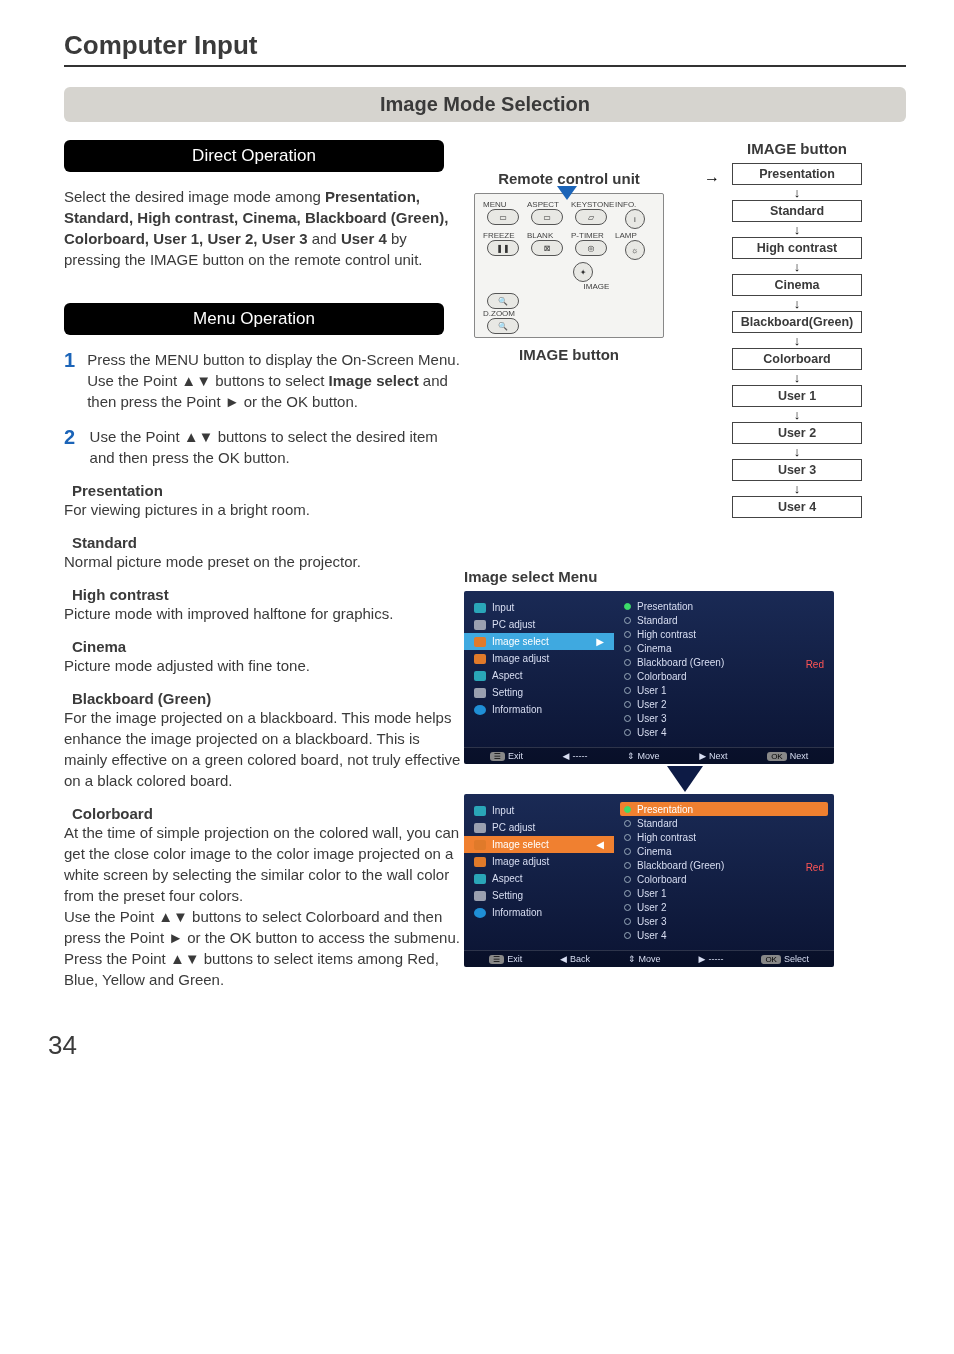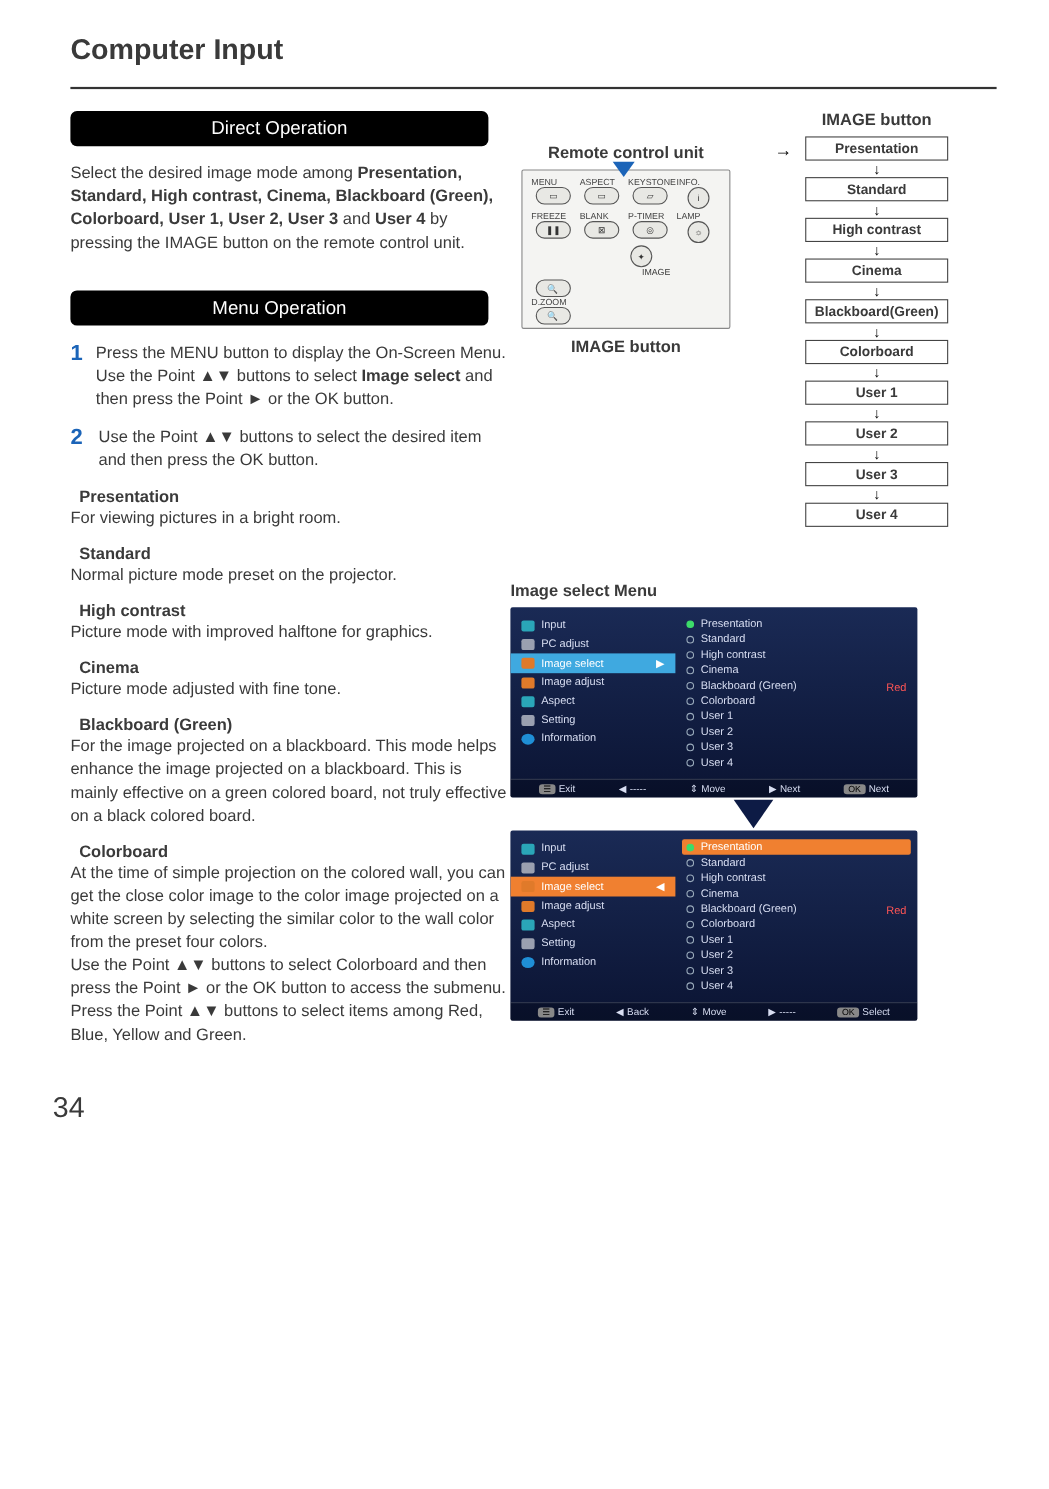--- a/index.html
+++ b/index.html
@@ -10,21 +10,21 @@
     color: #3a3a3a;
     width: 954px;
   }
   .page {
     padding: 30px 48px 20px 64px;
   }
   .chapter-title {
     font-size: 26px;
     font-weight: bold;
     border-bottom: 2px solid #333;
-    padding-bottom: 18px;
+    padding-bottom: 4px;
     margin-bottom: 20px;
   }
   .section-bar {
     background: #d6d4cf;
     border-radius: 6px;
     padding: 6px 0;
     text-align: center;
     font-size: 20px;
     font-weight: bold;
     margin-bottom: 18px;
@@ -132,20 +132,21 @@
   .page-num { font-size:26px; margin-top:26px; margin-left:-16px; }
   .glyph { font-size:8px; color:#333;}
 </style>
 </head>
 <body>
 
 <div class="page">
 
   <div class="chapter-title">Computer Input</div>
 
+  <div class="section-bar">Image Mode Selection</div>
 
   <div class="content-row">
 
     <div class="left-col">
       <div class="black-pill">Direct Operation</div>
 
       <div class="body-text">
         <span>Select the desired image mode among </span><b><span>Presentation</span>, <span>Standard</span>, <span>High contrast</span>, <span>Cinema</span>, <span>Blackboard (Green)</span>, <span>Colorboard</span>, <span>User 1</span>, <span>User 2</span>, <span>User 3</span></b><span> and  </span><b>User 4</b><span> by pressing the IMAGE button on the remote control unit.</span>
       </div>
 

